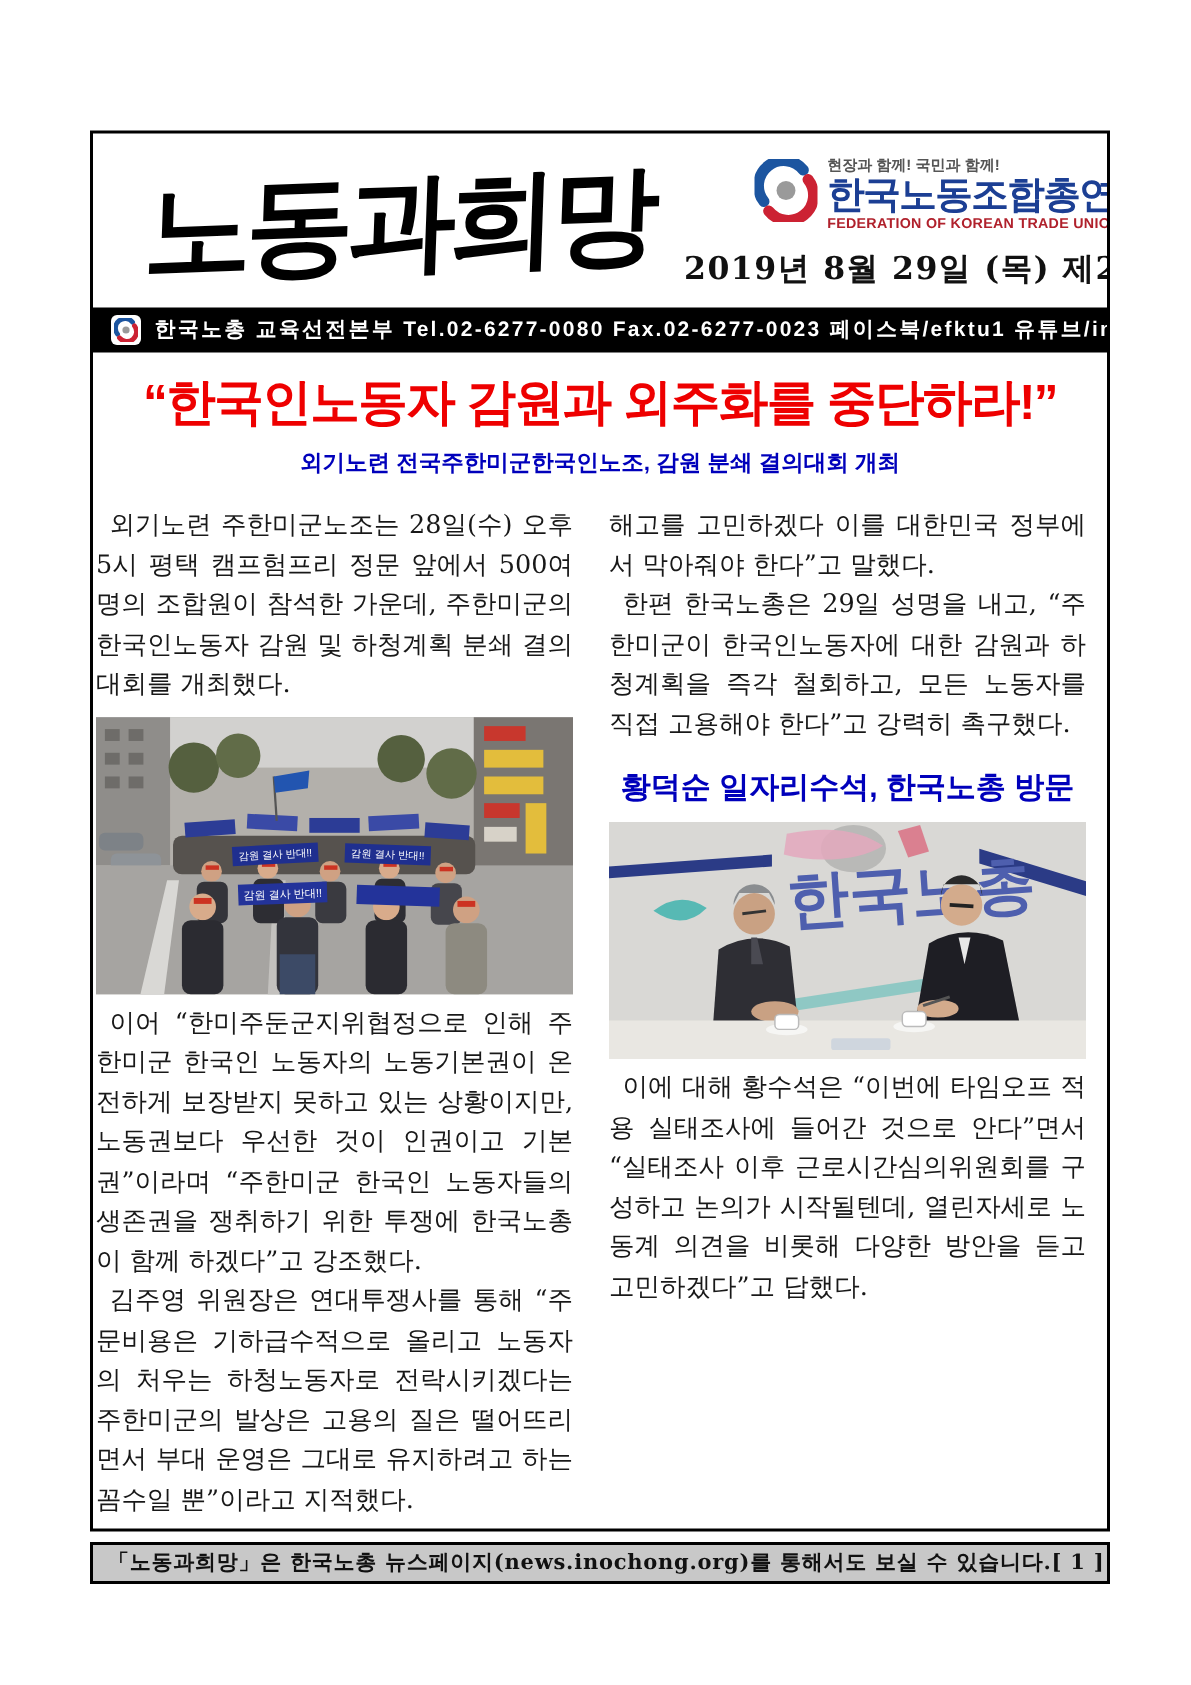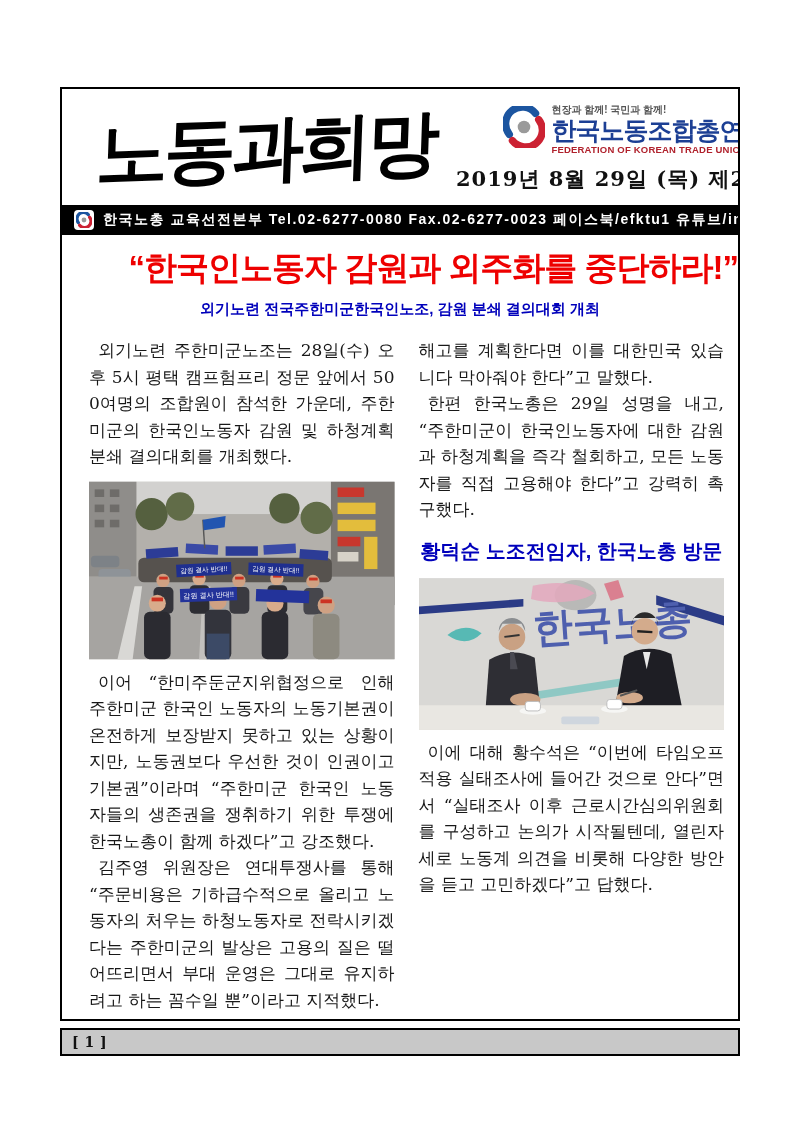--- a/index.html
+++ b/index.html
@@ -31,31 +31,31 @@
   .issue-date { margin-top:10px; font-size:21px; font-weight:700; letter-spacing:1px; white-space:nowrap; }
   
   .contact-bar {
     height:30px; background:#000; color:#fff; display:flex; align-items:center;
     gap:9px; padding:0 12px; font-family:"Liberation Sans",sans-serif;
     font-size:14px; font-weight:700; letter-spacing:1.5px; white-space:nowrap;
   }
   .bar-logo { width:20px; height:20px; background:#fff; border-radius:4px; display:flex; align-items:center; justify-content:center; flex:0 0 auto; }
   
   .headline {
-    margin-top:11px; text-align:right; color:#ee0000;
+    margin-top:11px; text-align:center; color:#ee0000;
     font-family:"Liberation Sans",sans-serif; font-weight:900;
     font-size:33px; letter-spacing:-1px; line-height:44px; white-space:nowrap;
   }
   .subheadline {
     margin-top:3px; text-align:center; color:#0000bb;
     font-family:"Liberation Sans",sans-serif; font-weight:700;
     font-size:15px; line-height:32px; white-space:nowrap;
   }
   
-  .columns { display:flex; gap:24px; padding:12px 14px 0 27px; height:690px; overflow:hidden; }
+  .columns { display:flex; gap:24px; padding:12px 14px 0 2px; height:690px; overflow:hidden; }
   .col { flex:1 1 0; min-width:0; }
   .col p {
     font-size:17px; line-height:26.5px; text-align:justify;
     word-break:break-all; color:#181818;
   }
   .col p.indent { text-indent:9px; }
   .photo { display:block; margin:7px 0 5px 0; width:100%; }
   .section2-title {
     margin:15px 0 9px 0; text-align:center; color:#0000bb;
     font-family:"Liberation Sans",sans-serif; font-weight:700; font-size:20px;
@@ -199,24 +199,24 @@
         <text x="126" y="122" font-size="7.5" fill="#fff" text-anchor="middle" font-family="sans-serif" transform="rotate(-2 126 119)">감원 결사 반대!!</text>
         <rect x="176" y="114" width="56" height="13" fill="#23339a" transform="rotate(2 204 120)"></rect>
       </svg>
 
       <p class="indent">이어 “한미주둔군지위협정으로 인해 주한미군 한국인 노동자의 노동기본권이 온전하게 보장받지 못하고 있는 상황이지만, 노동권보다 우선한 것이 인권이고 기본권”이라며 “주한미군 한국인 노동자들의 생존권을 쟁취하기 위한 투쟁에 한국노총이 함께 하겠다”고 강조했다.</p>
       <p class="indent">김주영 위원장은 연대투쟁사를 통해 “주문비용은 기하급수적으로 올리고 노동자의 처우는 하청노동자로 전락시키겠다는 주한미군의 발상은 고용의 질은 떨어뜨리면서 부대 운영은 그대로 유지하려고 하는 꼼수일 뿐”이라고 지적했다.</p>
       <p class="indent">박종호 외기노련 위원장은 격려사에서 “한국인 노동자 임금의 88%를 방위비분담금 인건비에서 지원하고 있는 상황에서 주한미군이 정리</p>
     </div>
 
     <div class="col">
-      <p>해고를 계획한다면 이를 대한민국 있습니다 막아줘야 한다”고 말했다.</p>
+      <p>해고를 고민하겠다 이를 대한민국 정부에서 막아줘야 한다”고 말했다.</p>
       <p class="indent">한편 한국노총은 29일 성명을 내고, “주한미군이 한국인노동자에 대한 감원과 하청계획을 즉각 철회하고, 모든 노동자를 직접 고용해야 한다”고 강력히 촉구했다.</p>
 
-      <h3 class="section2-title">황덕순 노조전임자, 한국노총 방문</h3>
+      <h3 class="section2-title">황덕순 일자리수석, 한국노총 방문</h3>
 
       <svg class="photo" width="322" height="160" viewBox="0 0 322 160">
         <rect width="322" height="160" fill="#d9d8d5"></rect>
 
         <path d="M0 30 L110 22 L110 30 L0 38 Z" fill="#2b3b86"></path>
         <path d="M250 18 L322 40 L322 50 L250 28 Z" fill="#2b3b86"></path>
         <ellipse cx="165" cy="18" rx="22" ry="16" fill="#b9b9b7"></ellipse>
         <path d="M120 8 C150 2 170 6 185 16 C170 26 140 28 118 22 Z" fill="#e3a8bd" opacity="0.85"></path>
         <path d="M195 6 L210 2 L216 20 L202 24 Z" fill="#d96a7e" opacity="0.8"></path>
         <path d="M30 60 q 18 -14 36 -2 q -16 16 -36 2 Z" fill="#57b9b4"></path>
@@ -249,14 +249,15 @@
         <rect x="198" y="128" width="16" height="10" rx="3" fill="#ffffff" stroke="#bbb"></rect>
         <rect x="150" y="146" width="40" height="8" rx="2" fill="#cfd6de"></rect>
       </svg>
 
       <p class="indent">이에 대해 황수석은 “이번에 타임오프 적용 실태조사에 들어간 것으로 안다”면서 “실태조사 이후 근로시간심의위원회를 구성하고 논의가 시작될텐데, 열린자세로 노동계 의견을 비롯해 다양한 방안을 듣고 고민하겠다”고 답했다.</p>
     </div>
   </div>
 </div>
 
 <div class="footer-bar">
+  <span>「노동과희망」은 한국노총 뉴스페이지(news.inochong.org)를 통해서도 보실 수 있습니다.</span>
   <span>[ 1 ]</span>
 </div>
 
 </body></html>

